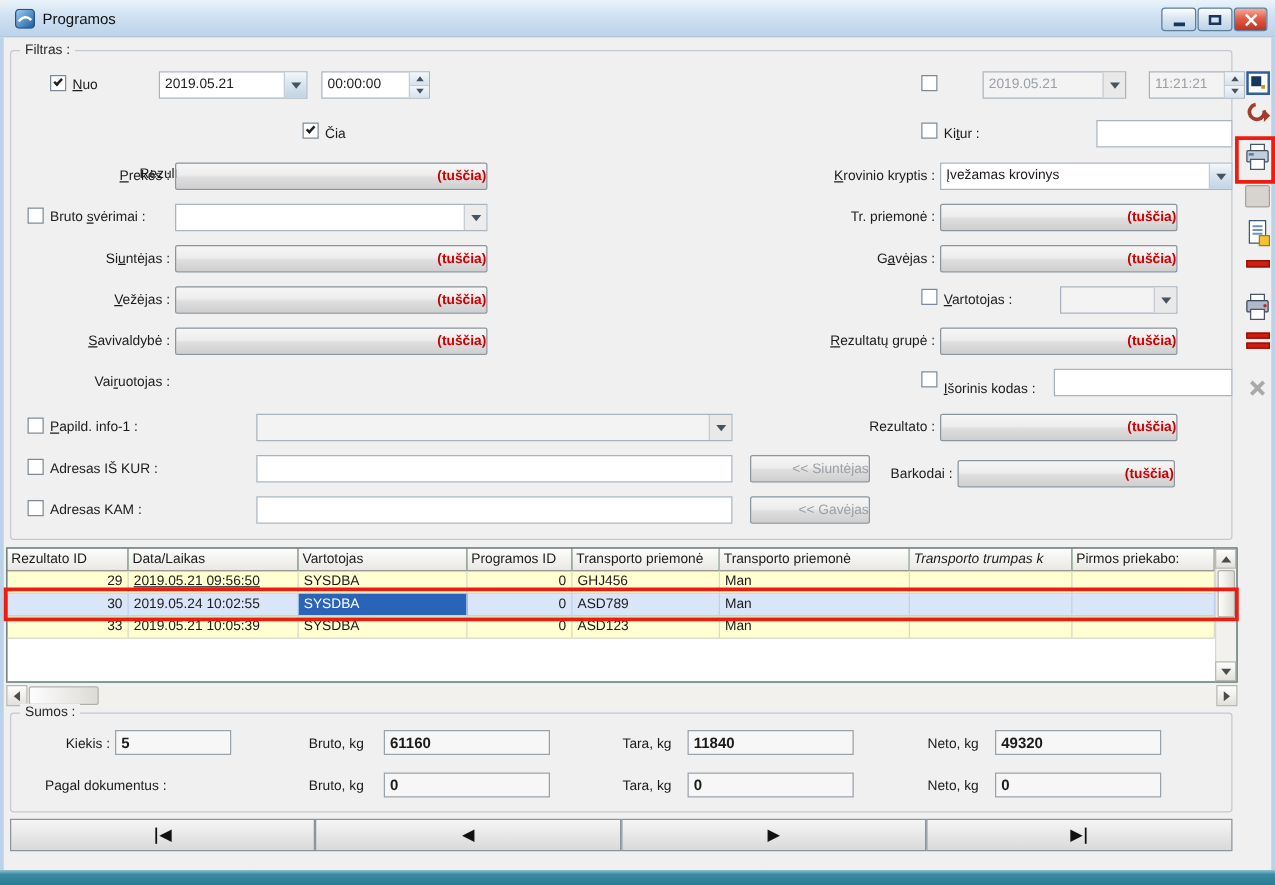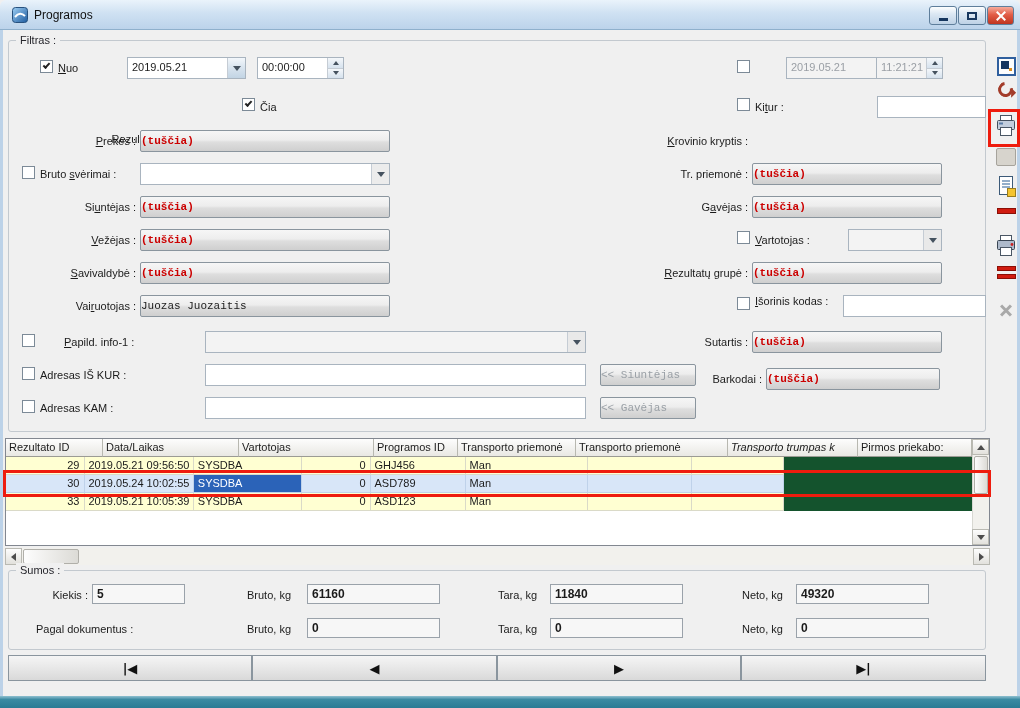--- a/index.html
+++ b/index.html
@@ -22,22 +22,22 @@
   .xwrap{position:relative;width:14px;height:14px;}
   .xbar{position:absolute;left:1px;top:6px;width:12px;height:2px;background:#fff;}
   .xbar.a{transform:rotate(45deg);} .xbar.b{transform:rotate(-45deg);}
   .sideborder{position:absolute;top:30px;width:3px;height:666px;background:#bcd2e8;}
   .bottomstrip{position:absolute;left:0;top:696px;width:1020px;height:12px;
     background:linear-gradient(#8fc0d0,#3a8aa2 30%,var(--bottom-teal,#2a7b94));}
   
   .group{position:absolute;border:1px solid #c3c9cf;border-radius:3px;}
   .group-label{position:absolute;background:#f0f0f0;padding:0 4px;color:#26262c;height:14px;line-height:14px;}
   
-  .btn{position:absolute;display:flex;align-items:center;justify-content:flex-start;border:1px solid #8a959e;border-radius:2px;
-    background:linear-gradient(#f6f6f6,#ededed 45%,#dedede 55%,#cfcfcf);white-space:nowrap;overflow:hidden;cursor:default;font-family:Liberation Mono, monospace;}
+  .btn{position:absolute;display:flex;align-items:center;justify-content:flex-end;border:1px solid #8a959e;border-radius:2px;
+    background:linear-gradient(#f6f6f6,#ededed 45%,#dedede 55%,#cfcfcf);white-space:nowrap;overflow:hidden;cursor:default;}
   .btn.red{color:var(--tuscia-red,#c00);font-weight:bold;}
   .btn.dis{color:#9aa0a6;}
   
   .input{position:absolute;background:#fff;border:1px solid #a9b4bf;font:inherit;padding:0 4px;}
   .combo{position:absolute;display:flex;background:#fff;border:1px solid #a9b4bf;}
   .combo .ctext{flex:1;padding:3px 4px;white-space:nowrap;overflow:hidden;}
   .combo .carrow{width:18px;border-left:1px solid #c5ccd4;background:linear-gradient(#f3f7fb,#dae5ef 45%,#c2d4e4);
     display:flex;align-items:center;justify-content:center;}
   .combo.dis{background:#f3f3f3;color:#9a9fa5;}
   .combo.dis .carrow{background:#e9e9e9;}
@@ -54,21 +54,21 @@
   
   .check{position:absolute;width:13px;height:13px;background:#fff;border:1px solid #7c8a97;}
   .check .tick{position:absolute;left:2px;top:2px;width:7px;height:4px;border-left:2px solid #222;border-bottom:2px solid #222;
     transform:rotate(-47deg);display:none;}
   .check.checked .tick{display:block;}
   
   .grid{position:absolute;left:5px;top:438px;width:985px;height:108px;background:#14532d;border:1px solid #828790;}
   .ghead{position:absolute;left:0;top:0;width:966px;height:18px;display:flex;}
   .hcell{background:linear-gradient(#fdfdfd,#e9e8e3);border-right:1px solid #b8b8b0;border-bottom:1px solid #9b9b94;
     padding:2px 3px;white-space:nowrap;overflow:hidden;}
-  .grow{position:absolute;left:0;width:778px;height:18px;display:flex;background:var(--row-yellow,#ffffd2);}
+  .grow{position:absolute;left:0;width:966px;height:18px;display:flex;background:var(--row-yellow,#ffffd2);}
   .gcell{border-right:1px solid #dadac8;border-bottom:1px solid #dadac8;padding:2px 4px;white-space:nowrap;overflow:hidden;}
   .grow.sel{background:var(--selection-light,#d8e6f8);}
   .grow.sel .gcell{border-color:#bfd2ea;}
   .gcell.focus{background:var(--selection-dark,#2b63b8);color:#fff;}
   .num{text-align:right;}
   .gempty{position:absolute;left:0;top:72px;width:966px;height:34px;background:#fff;}
   
   .vscroll{position:absolute;left:966px;top:0;width:17px;height:106px;background:#f2f1ed;border-left:1px solid #d8d8d2;}
   .hscroll{position:absolute;left:5px;top:548px;width:985px;height:17px;background:#f2f1ed;}
   .sarrow{position:absolute;width:17px;height:16px;border:1px solid #b9b9b2;background:linear-gradient(#fdfdfd,#e2e1dc);
@@ -216,21 +216,21 @@
       </span>
   </div>
   <span class="check abs" style="left:737px;top:60px;"></span>
   <span class="lbl abs" style="left:797px;top:61px;"><u>I</u>ki</span>
   <div class="combo dis" style="left:786px;top:57px;width:115px;height:22px;">
     <span class="ctext">2019.05.21</span>
     <span class="carrow">
         <span class="tri-down"></span>
       </span>
   </div>
-  <div class="spin dis" style="left:876px;top:57px;width:67px;height:22px;">
+  <div class="spin dis" style="left:919px;top:57px;width:77px;height:22px;">
     <span class="stext">11:21:21</span>
     <span class="sbtns">
         <span class="sbtn">
           <span class="tri-up-s"></span>
         </span>
         <span class="sbtn">
           <span class="tri-down-s"></span>
         </span>
       </span>
   </div>
@@ -242,20 +242,26 @@
   <span class="lbl abs" style="left:260px;top:100px;">Čia</span>
   <span class="check abs" style="left:737px;top:98px;"></span>
   <span class="lbl abs" style="left:755px;top:100px;">Ki<u>t</u>ur :</span>
   <input class="input" style="left: 877px; top: 96px; width: 109px; height: 22px;">
 
   <span class="lbl abs r" style="left:10px;top:134px;width:126px;"><u>P</u>rekės :</span>
   <div class="btn red" style="left:140px;top:130px;width:250px;height:22px;">
       <span>(tuščia)</span>
     </div>
   <span class="lbl abs r" style="left:560px;top:134px;width:188px;"><u>K</u>rovinio kryptis :</span>
+  <div class="combo" style="left:752px;top:130px;width:234px;height:22px;">
+    <span class="ctext">Įvežamas krovinys</span>
+    <span class="carrow">
+        <span class="tri-down"></span>
+      </span>
+  </div>
 
   <span class="check abs" style="left:22px;top:166px;"></span>
   <span class="lbl abs" style="left:40px;top:167px;">Bruto <u>s</u>vėrimai :</span>
   <div class="combo off" style="left:140px;top:163px;width:250px;height:22px;">
     <span class="ctext"></span>
     <span class="carrow">
         <span class="tri-down"></span>
       </span>
   </div>
   <span class="lbl abs r" style="left:560px;top:167px;width:188px;">Tr. priemonė :</span>
@@ -288,36 +294,33 @@
   <span class="lbl abs r" style="left:10px;top:266px;width:126px;"><u>S</u>avivaldybė :</span>
   <div class="btn red" style="left:140px;top:262px;width:250px;height:22px;">
       <span>(tuščia)</span>
     </div>
   <span class="lbl abs r" style="left:560px;top:266px;width:188px;"><u>R</u>ezultatų grupė :</span>
   <div class="btn red" style="left:752px;top:262px;width:190px;height:22px;">
       <span>(tuščia)</span>
     </div>
 
   <span class="lbl abs r" style="left:10px;top:299px;width:126px;">Vai<u>r</u>uotojas :</span>
-  <div class="btn" style="left:140px;top:295px;width:250px;height:22px;">
-      <span>Juozas Juozaitis</span>
-    </div>
   <span class="check abs" style="left:737px;top:297px;"></span>
-  <span class="lbl abs" style="left:755px;top:294px;"><u>I</u>šorinis kodas :</span>
+  <span class="lbl abs" style="left:755px;top:304px;"><u>I</u>šorinis kodas :</span>
   <input class="input" style="left: 843px; top: 295px; width: 143px; height: 22px;">
 
   <span class="check abs" style="left:22px;top:334px;"></span>
-  <span class="lbl abs" style="left:40px;top:335px;margin-left:24px;"><u>P</u>apild. info-1 :</span>
+  <span class="lbl abs" style="left:40px;top:335px;"><u>P</u>apild. info-1 :</span>
   <div class="combo dis" style="left:205px;top:331px;width:381px;height:22px;">
     <span class="ctext"></span>
     <span class="carrow">
         <span class="tri-down"></span>
       </span>
   </div>
-  <span class="lbl abs r" style="left:560px;top:335px;width:188px;">Sutartis :</span>
+  <span class="lbl abs r" style="left:560px;top:335px;width:188px;">Rezultato :</span>
   <div class="btn red" style="left:752px;top:331px;width:190px;height:22px;">
       <span>(tuščia)</span>
     </div>
 
   <span class="check abs" style="left:22px;top:367px;"></span>
   <span class="lbl abs" style="left:40px;top:368px;">Adresas IŠ KUR :</span>
   <input class="input" style="left: 205px; top: 364px; width: 381px; height: 22px;">
   <div class="btn dis" style="left:600px;top:364px;width:96px;height:22px;">
       <span>&lt;&lt; Siuntėjas</span>
     </div>

